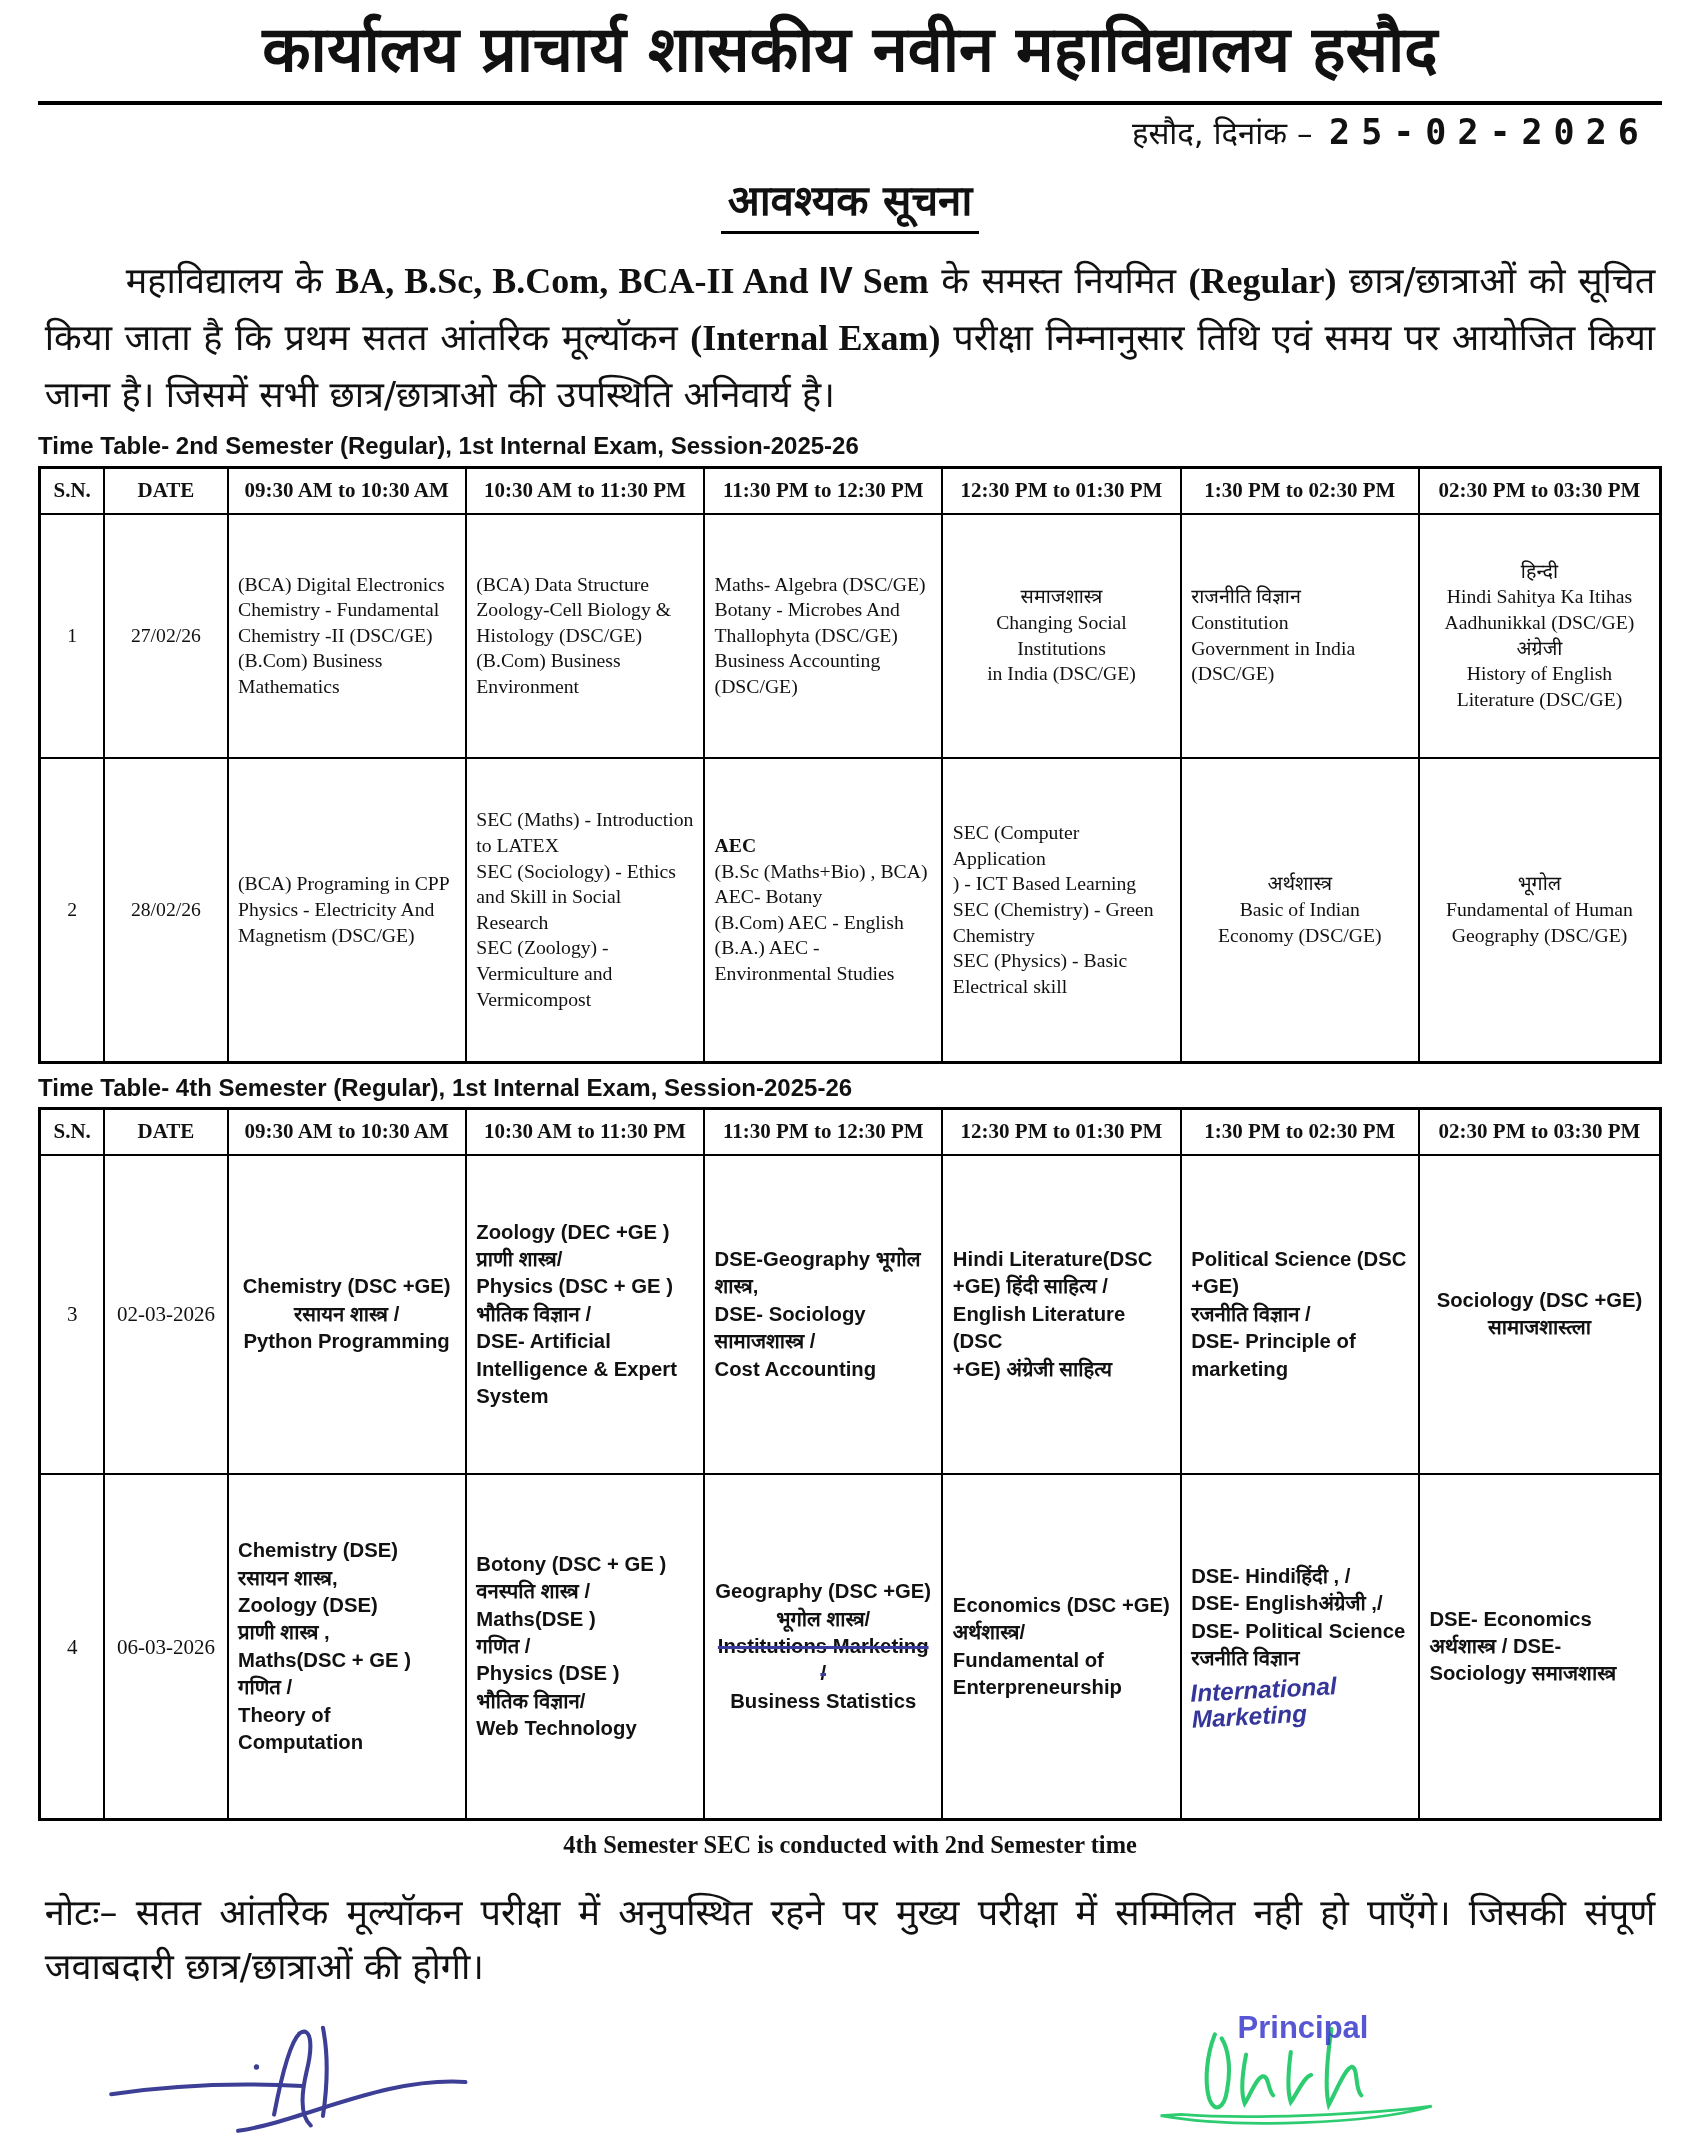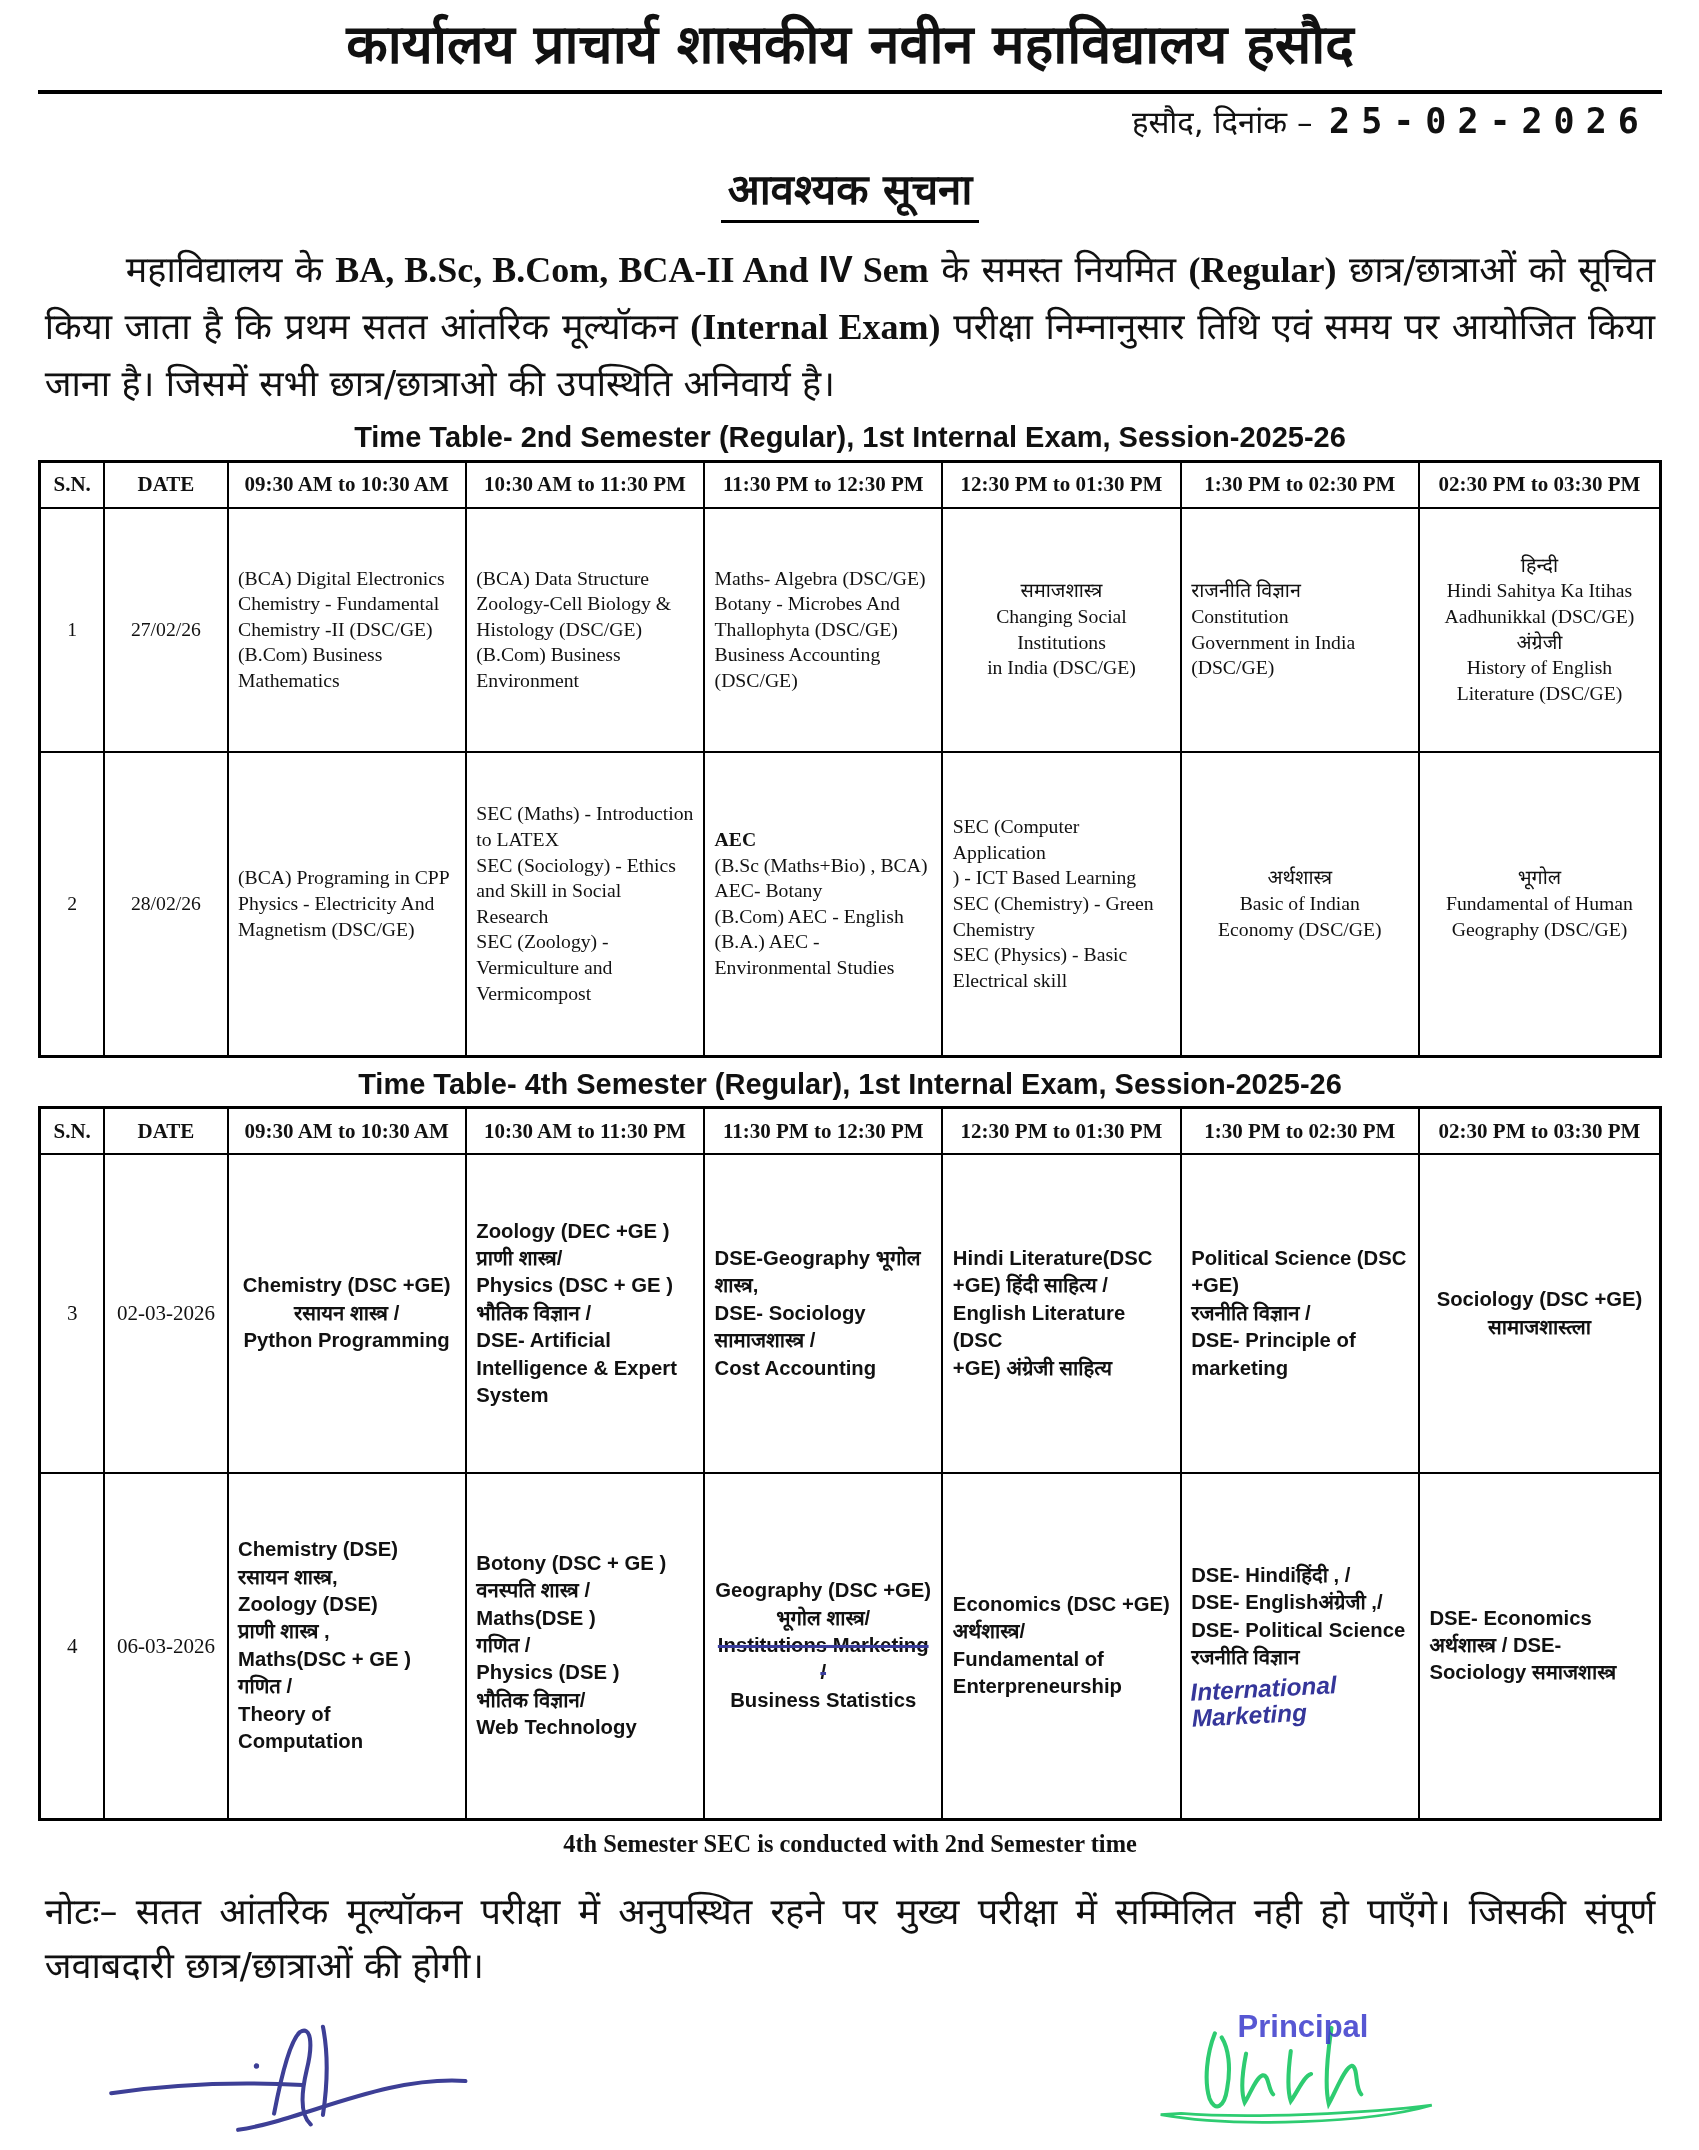--- a/index.html
+++ b/index.html
@@ -1,20 +1,20 @@
 <!DOCTYPE html>
 <html style="font-size:11px"><head>
 <meta charset="utf-8">
 <style>
   html,body{margin:0;padding:0;background:#ffffff;color:#111;}
   body{width:1700px;min-height:2151px;font-family:"DejaVu Sans",sans-serif;}
   .page{padding:12.2px 38px 27px 38px;box-sizing:border-box;}
 
   
-  .head-title{ text-align:center; font-weight:bold; font-size:54px; line-height:1.22;
+  .head-title{ text-align:center; font-weight:bold; font-size:63px; line-height:1.22;
     font-family:"DejaVu Sans",sans-serif; letter-spacing:0px;}
   .head-title2{ text-align:center; font-weight:bold; font-size:54px; line-height:1.2;
     font-family:"DejaVu Sans",sans-serif;}
   .top-rule{ border:none; border-top:4.7px solid #000; margin:12.2px 0 5.4px 0;}
 
   .date-line{ text-align:right; font-size:31px; padding-right:12.2px; margin-top:0;}
   .date-line .lbl{ font-family:"DejaVu Sans",sans-serif;}
   .date-line .val{ font-family:"DejaVu Sans Mono",monospace; font-weight:bold; font-size:35px;
     letter-spacing:11px; margin-left:6.8px;}
 
@@ -22,22 +22,22 @@
   .notice-head span{ display:inline-block; font-size:42px; font-weight:bold;
     border-bottom:3.4px solid #000; padding:0 6.8px 4.1px 6.8px;}
 
   .body-para{ font-size:36px; line-height:1.55; text-align:justify; margin:19px 6.8px 6.8px 6.8px;
     text-indent:81px;}
   .body-para .en-b{ font-family:"Liberation Serif","DejaVu Sans",serif; font-weight:bold;}
   .body-para .en-blk{ font-family:"Liberation Sans","DejaVu Sans",sans-serif; font-weight:bold;}
 
   .tt-head{ text-align:center; font-size:42px; font-weight:bold; margin:11px 0 6.8px 0;}
 
-  .tbl-title{ text-align:center; font-family:"Liberation Sans","DejaVu Sans",sans-serif;
-    font-weight:bold; font-size:29px; margin:9.5px 0 5.4px 0;}
+  .tbl-title{ text-align:left; font-family:"Liberation Sans","DejaVu Sans",sans-serif;
+    font-weight:bold; font-size:24px; margin:9.5px 0 5.4px 0;}
 
   table.tt{ width:100%; border-collapse:collapse; border:3.4px solid #000; table-layout:fixed;}
   table.tt th, table.tt td{ border:2.7px solid #000; box-sizing:border-box;}
   table.tt th{ font-family:"Liberation Serif","DejaVu Sans",serif; font-weight:bold;
     font-size:21px; padding:9.5px 2.7px; text-align:center;}
   table.tt td{ white-space:pre-line; vertical-align:middle; padding:6.8px 9.5px;}
   .t1 td{ font-family:"Liberation Serif","DejaVu Sans",serif; font-size:19.7px; line-height:1.3;}
   .t2 td{ font-family:"Liberation Sans","DejaVu Sans",sans-serif; font-weight:bold;
     font-size:20.3px; line-height:1.35;}
   td.sn, td.date{ text-align:center; font-weight:normal;}

